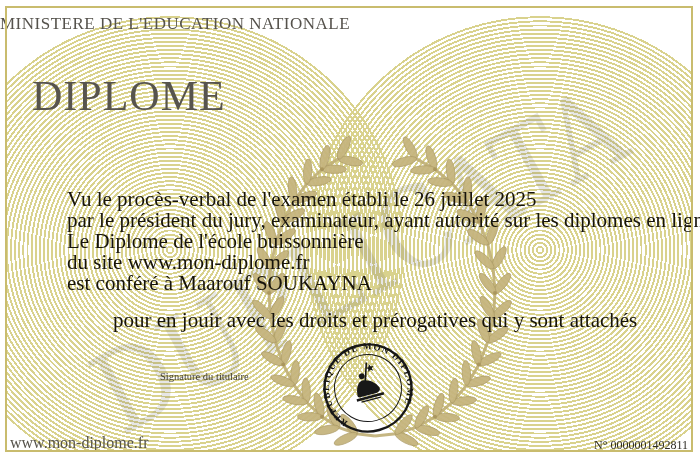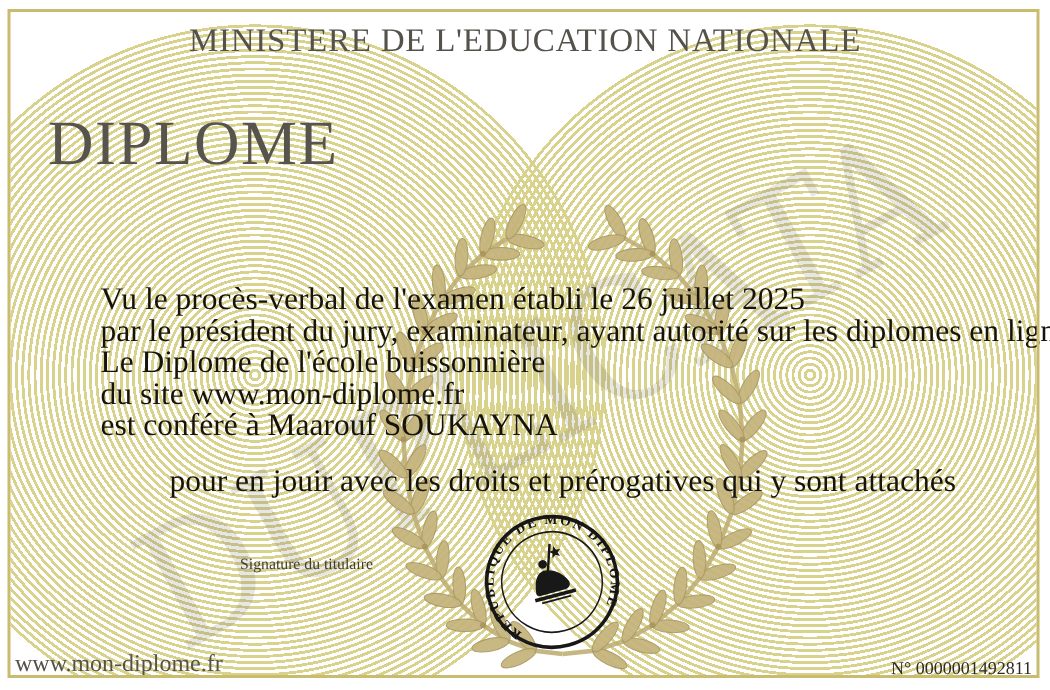--- a/index.html
+++ b/index.html
@@ -20,21 +20,21 @@
     font-family:"DejaVu Serif",serif;font-size:112px;letter-spacing:0px;
     color:rgba(104,104,98,0.17);white-space:nowrap;
     transform:rotate(-29deg) scaleX(0.85);transform-origin:0 100%;
     top:322px;top:calc(452px - 130px);
   }
   .frame{position:absolute;left:5px;top:6px;right:7px;bottom:8px;
     border:2px solid #c9bc6e;z-index:7;pointer-events:none;}
   #wreath-svg{position:absolute;left:0;top:0;z-index:2;pointer-events:none;}
   #seal-svg{position:absolute;left:313px;top:333px;z-index:5;}
   .txt{position:absolute;z-index:6;white-space:nowrap;}
-  .header-line{left:0;right:0;top:14px;text-align:center;font-size:22px;
+  .header-line{left:0;right:0;top:14px;text-align:left;font-size:17px;
     color:#55524c;letter-spacing:0.5px;}
   .title1{left:0;right:0;top:72px;text-align:left;font-size:42px;
     color:#57544e;letter-spacing:1px;margin-left:32px;}
   .title2{left:0;right:0;top:112px;text-align:center;font-size:42px;
     color:#57544e;letter-spacing:1px;}
   .body-block{left:67px;top:189px;font-size:21px;line-height:21px;color:#16130b;}
   .grant-line{left:113px;top:308px;font-size:21px;color:#16130b;}
   .sig-label{left:160px;top:371px;font-size:10.5px;color:#3f3c33;}
   .ministry-label{left:420px;top:372px;font-size:10.5px;color:#3f3c33;}
   .footer-url{left:10px;top:434px;font-size:16px;color:#55524a;}

